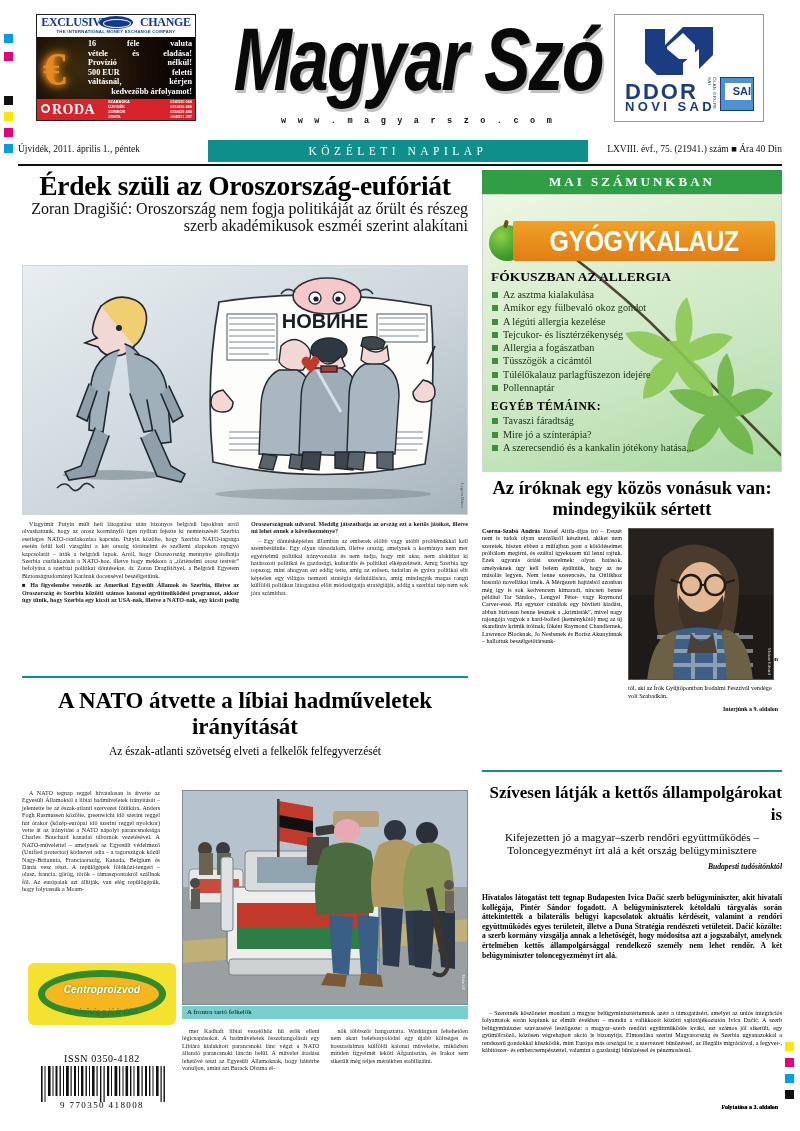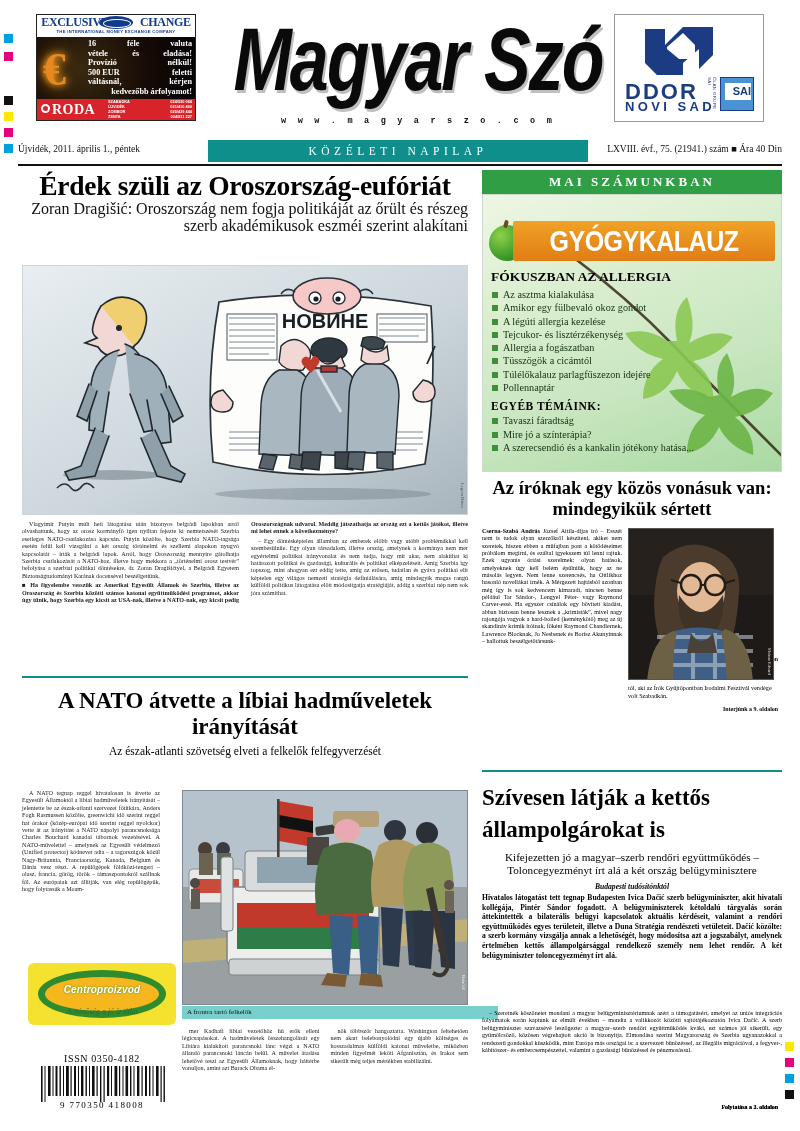--- a/index.html
+++ b/index.html
@@ -117,21 +117,21 @@
   .nato h2 { font-size:23px; line-height:26px; font-weight:bold; text-align:center; }
   .nato .deck { margin-top:5px; font-size:11.5px; line-height:13px; text-align:center; }
   .nato-col { position:absolute; left:22px; top:790px; width:138px; font-size:6.1px;
               line-height:7.4px; text-align:justify; color:#1a1a1a; }
   .nato-col p { text-indent:7px; margin-bottom:2px; }
   .nato-photo { position:absolute; left:182px; top:790px; width:286px; height:215px;
                 background:linear-gradient(170deg,#b9c6cf 0%,#8d9aa4 40%,#6d7780 100%);
                 overflow:hidden; border:1px solid #7d8a93;}
   .ph-credit { position:absolute; right:1px; bottom:14px; writing-mode:vertical-rl;
                font-size:4.5px; color:#eee; }
-  .nato-cap { position:absolute; left:182px; top:1006px; width:316px; height:13px;
+  .nato-cap { position:absolute; left:182px; top:1006px; width:286px; height:13px;
               background:#79cfcb; color:#111; font-size:7px; line-height:13px;
               padding-left:5px; font-family:"Liberation Serif",serif; }
   .nato-bot { position:absolute; left:182px; top:1028px; width:286px;
               column-count:2; column-gap:11px; font-size:6.1px; line-height:7.4px;
               text-align:justify; color:#1a1a1a; }
   .nato-bot p { text-indent:7px; margin-bottom:2px; }
   .nato-cont { position:absolute; right:22px; top:1104px; font-size:5.9px; font-weight:bold; }
 
   
   .centro { position:absolute; left:28px; top:963px; width:148px; height:80px; }
@@ -191,23 +191,23 @@
   .story2-photo { position:absolute; left:628px; top:528px; width:146px; height:152px;
       background:linear-gradient(150deg,#4e4135 0%,#2b241c 55%,#191513 100%);
       border:1px solid #555; overflow:hidden;}
   .s2credit{ position:absolute; right:1px; bottom:4px; writing-mode:vertical-rl;
       font-size:4.4px; color:#ddd;}
   .story2-capt { position:absolute; left:628px; top:684px; width:148px; font-size:6.2px;
       line-height:7.6px;}
   .story2-cont { position:absolute; right:22px; top:706px; font-size:5.9px; font-weight:bold;}
 
   .story3 { position:absolute; left:482px; top:782px; width:300px; }
-  .story3 h2 { font-size:23px; line-height:32px; font-weight:bold; text-align:left; }
+  .story3 h2 { font-size:17px; line-height:22px; font-weight:bold; text-align:right; }
   .story3 .deck { margin-top:5px; font-size:11.2px; line-height:13.2px; text-align:center;}
-  .story3 .byline { margin-top:5px; text-align:center; font-size:7.6px; font-weight:bold;
+  .story3 .byline { margin-top:5px; text-align:right; font-size:7.6px; font-weight:bold;
       font-style:italic;}
   .story3-body { position:absolute; left:482px; top:893px; width:300px; font-size:7.6px;
       line-height:9.6px; text-align:justify; font-weight:bold;}
   .story3-body p { margin-bottom:3px; }
   .story3-tail { position:absolute; left:482px; top:1010px; width:300px; font-size:6.1px;
       line-height:7.4px; text-align:justify; }
   .story3-tail p { text-indent:7px; margin-bottom:2px;}
   .story3-cont { position:absolute; right:22px; top:1104px; font-size:5.9px; font-weight:bold;}
 </style>
 </head>

